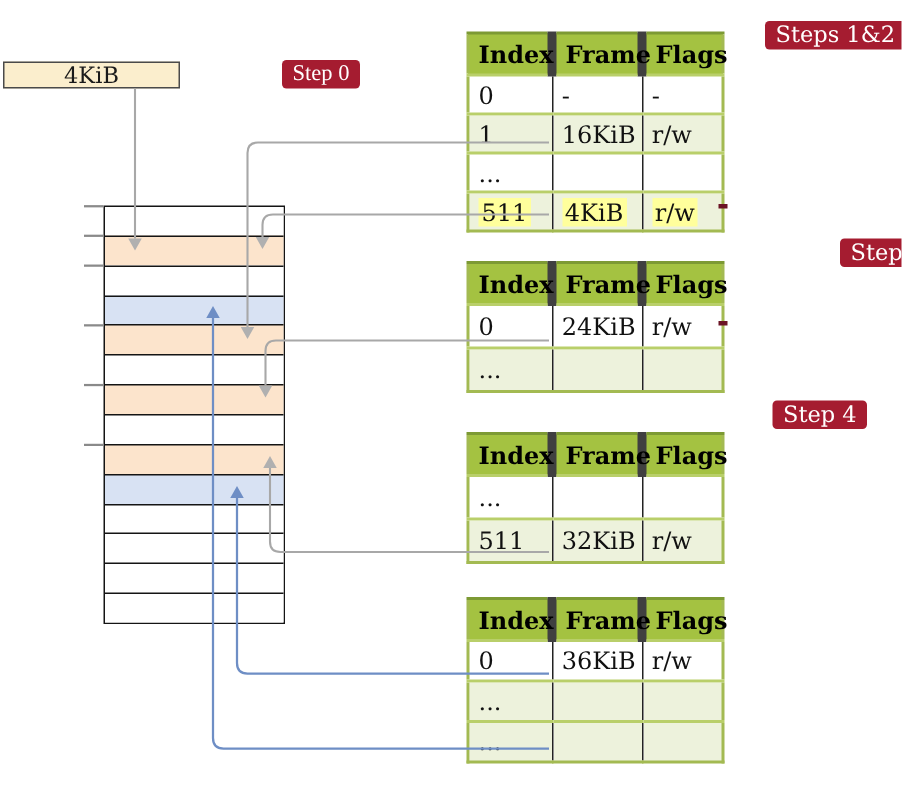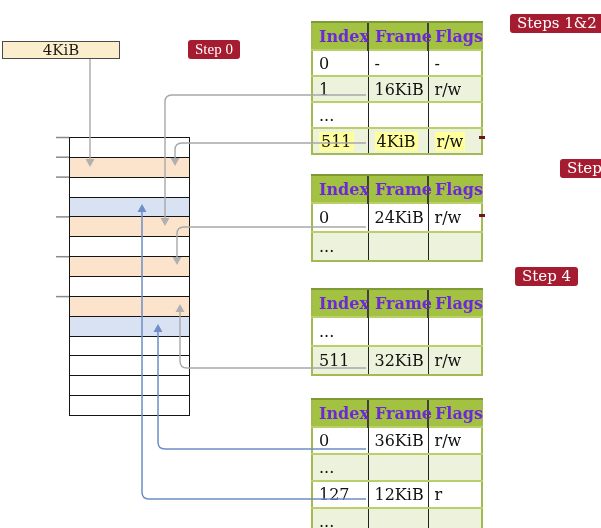--- a/index.html
+++ b/index.html
@@ -29,23 +29,23 @@
   .fill-white{background:#ffffff;}
   .fill-orange{background:#fce4cc;}
   .fill-blue{background:#d8e2f3;}
 
   
   table.pt{position:absolute;left:311px;width:170px;border-collapse:collapse;
     table-layout:fixed;border:2px solid #a3ba52;}
   table.pt.t1{top:21px;}  table.pt.t2{top:174px;}
   table.pt.t3{top:288px;} table.pt.t4{top:398px;}
   .pt col.c-index{width:56px;} .pt col.c-frame{width:60px;} .pt col.c-flags{width:54px;}
-  .pt th{background:#a4c241;color:#6d28d9;font-size:16px;font-weight:bold;
+  .pt th{background:#a4c241;color:#000000;font-size:16px;font-weight:bold;
     text-align:left;padding:0 0 0 6px;height:26px;border-top:2px solid #7d9a34;}
-  .pt th + th{border-left:2px solid #404040;}
+  .pt th + th{border-left:6px solid #404040;}
   .pt td{font-size:16px;color:#111;padding:0 0 0 6px;background:#fff;
     border-top:2px solid #b9cf6a;overflow:hidden;white-space:nowrap;}
   .pt td + td{border-left:1px solid #222;}
   .pt tr.alt td{background:#edf2dc;}
   .pt.t1 td{height:24px;} .pt.t2 td{height:27px;}
   .pt.t3 td{height:27px;} .pt.t4 td{height:25px;}
   .hl{background:#ffff9c;padding:0 2px;}
 
   
   .leader-dash{position:absolute;width:6px;height:3px;background:#6b1425;}
@@ -190,25 +190,20 @@
     <tr>
       <td>0</td>
       <td>36KiB</td>
       <td>r/w</td>
     </tr>
     <tr class="alt">
       <td>...</td>
       <td></td>
       <td></td>
     </tr>
-    <tr>
-      <td>127</td>
-      <td>12KiB</td>
-      <td>r</td>
-    </tr>
     <tr class="alt">
       <td>...</td>
       <td></td>
       <td></td>
     </tr>
   </tbody>
     </table>
 
   <div class="leader-dash ld1"></div>
   <div class="leader-dash ld2"></div>

